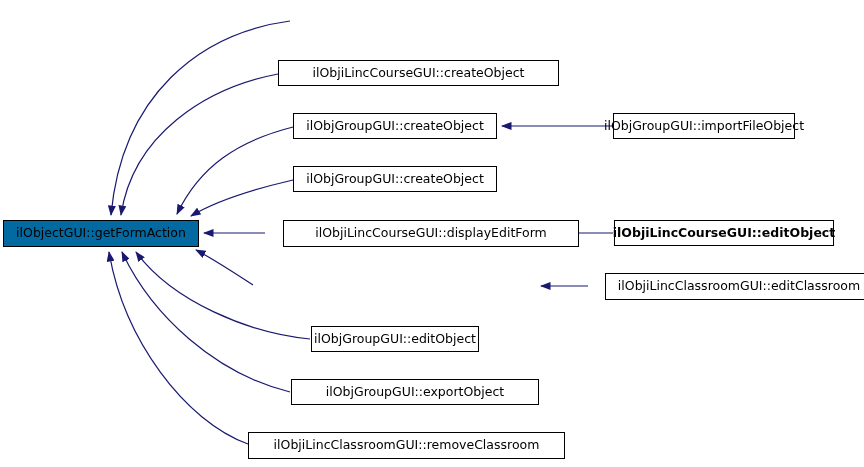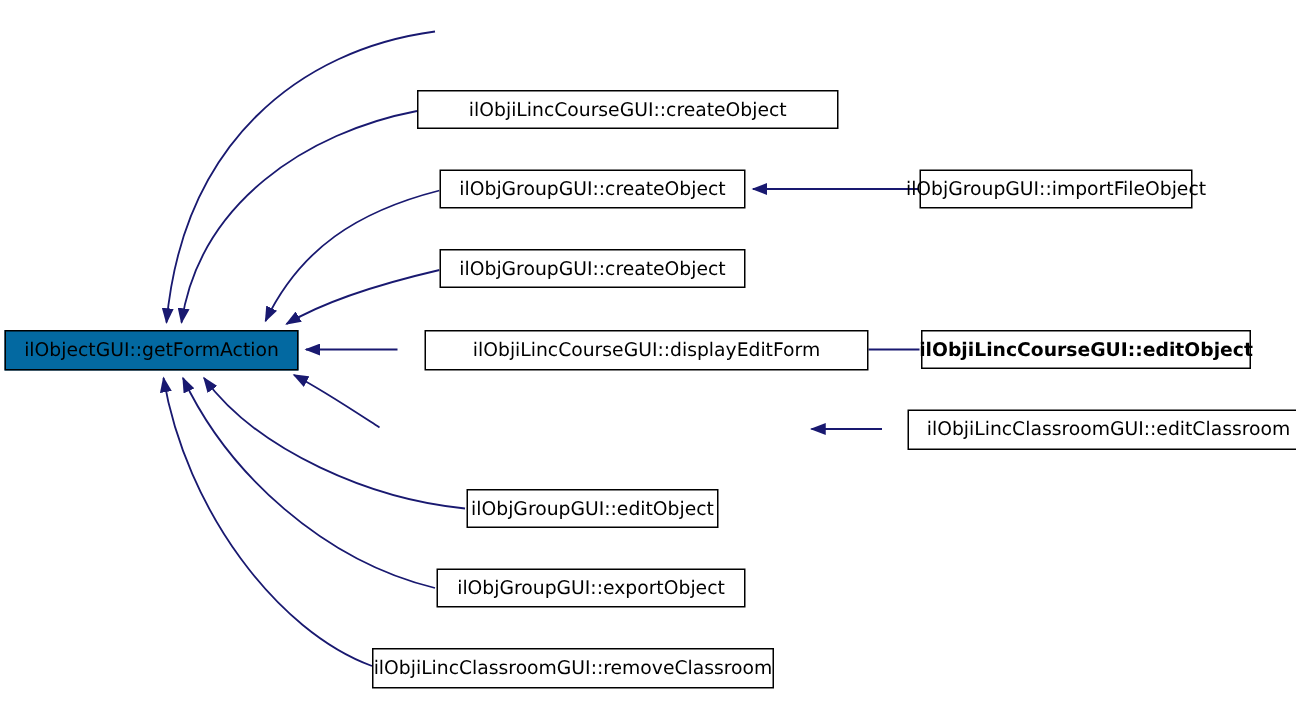--- a/index.html
+++ b/index.html
@@ -74,23 +74,23 @@
 
   <div class="node" style="left:293px; top:113px; width:204px; height:26px;">ilObjGroupGUI::createObject</div>
 
   <div class="node" style="left:293px; top:166px; width:204px; height:26px;">ilObjGroupGUI::createObject</div>
 
   <div class="node" style="left:266px; top:220px; width:296px; height:27px;margin-left:17px;">ilObjiLincCourseGUI::displayEditForm</div>
 
 
   <div class="node" style="left:311px; top:326px; width:168px; height:26px;">ilObjGroupGUI::editObject</div>
 
-  <div class="node" style="left:291px; top:379px; width:206px; height:26px;">ilObjGroupGUI::exportObject</div>
+  <div class="node" style="left:291px; top:379px; width:248px; height:26px;">ilObjGroupGUI::exportObject</div>
 
-  <div class="node" style="left:248px; top:432px; width:268px; height:27px;">ilObjiLincClassroomGUI::removeClassroom</div>
+  <div class="node" style="left:248px; top:432px; width:317px; height:27px;">ilObjiLincClassroomGUI::removeClassroom</div>
 
   <div class="node" style="left:613px; top:113px; width:182px; height:26px;">ilObjGroupGUI::importFileObject</div>
 
   <div class="node" style="left:614px; top:220px; width:220px; height:26px;font-weight:bold;">ilObjiLincCourseGUI::editObject</div>
 
   <div class="node" style="left:589px; top:273px; width:268px; height:27px;margin-left:16px;">ilObjiLincClassroomGUI::editClassroom</div>
 
 </div>
 
 </body></html>

